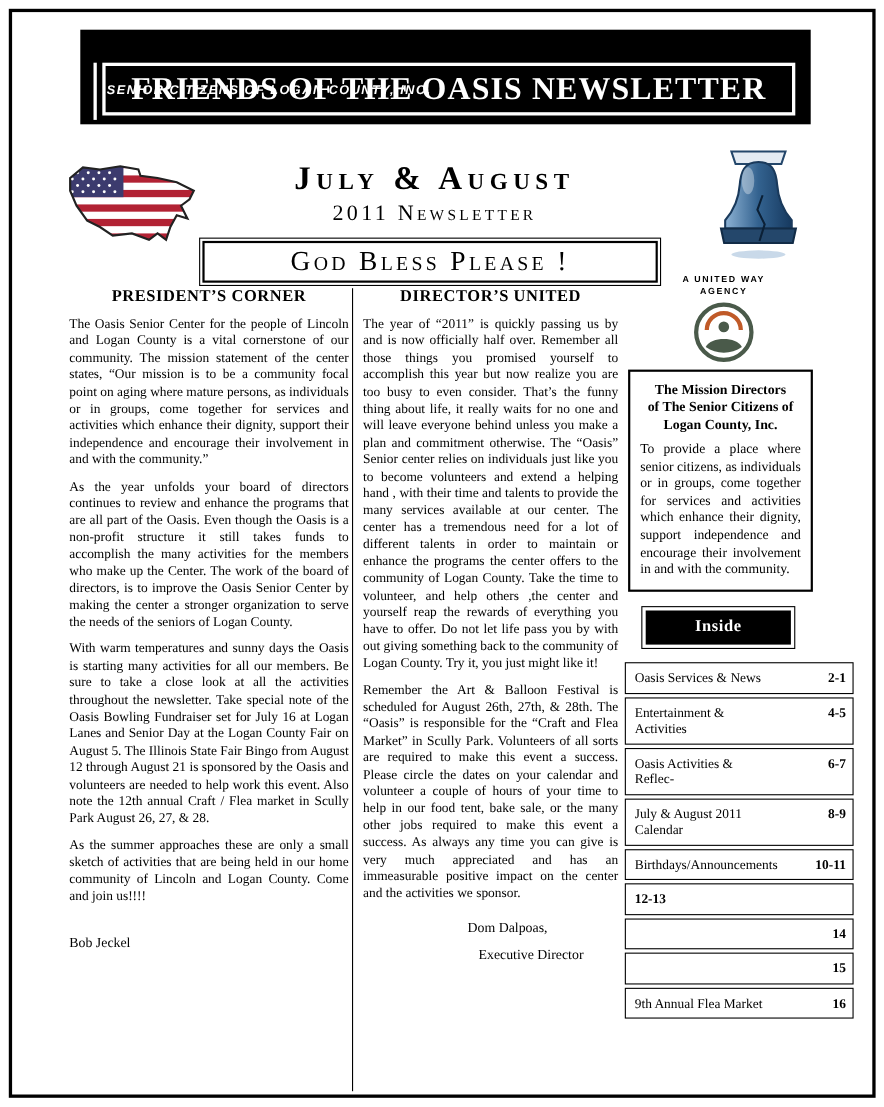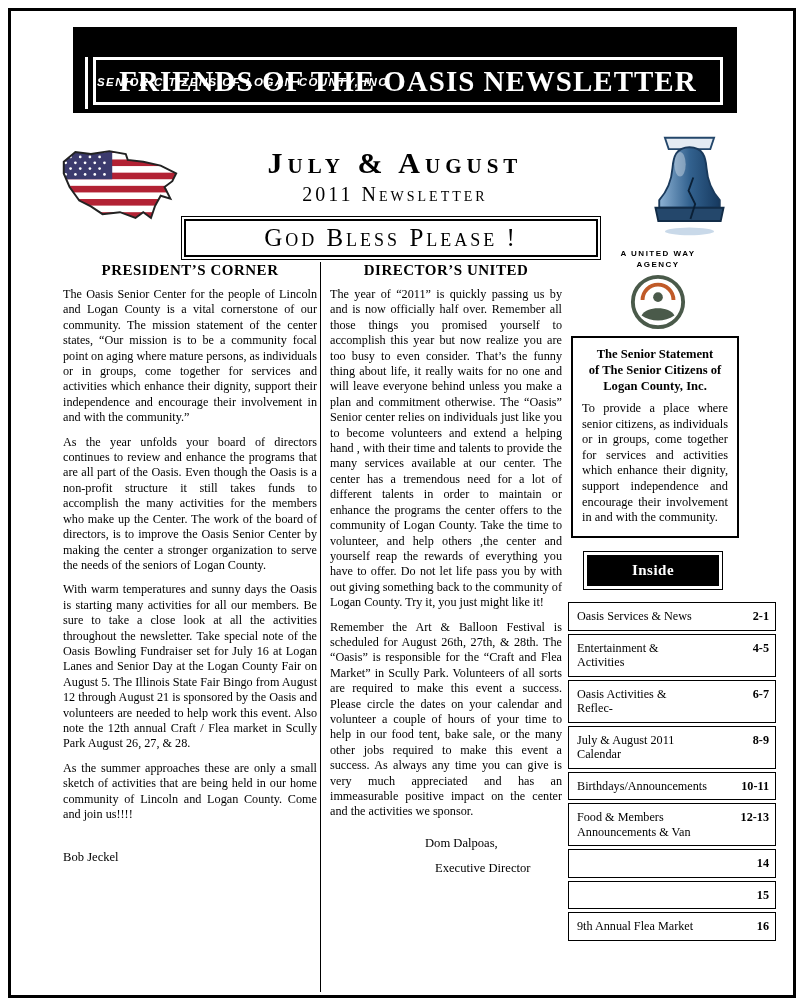--- a/index.html
+++ b/index.html
@@ -182,21 +182,21 @@
     <p class="body-p">The year of  “2011” is quickly passing us by and is now officially half over. Remember all those things you promised yourself  to accomplish this year but now realize you are too busy to even consider. That’s the funny thing about life, it really waits for no one and will leave everyone behind unless you make a plan and commitment otherwise. The “Oasis” Senior center relies on individuals just like you to become volunteers and extend a helping hand , with their time and talents to provide the many services available at our center. The center has a tremendous need for a lot of different talents in order to maintain or enhance the programs the center offers to the community of Logan County.  Take the time to volunteer, and help others ,the center and yourself  reap the rewards of everything you have to offer. Do not let life pass you by with out giving   something back to the community of Logan County. Try it, you just might like it!</p>
     <p class="body-p">Remember the Art &amp; Balloon Festival is scheduled for August 26th, 27th, &amp; 28th. The “Oasis” is responsible for the “Craft and Flea Market” in Scully Park. Volunteers of all sorts are required to make this event a success. Please circle the dates on your calendar and volunteer a couple of hours of your time to help in our food tent, bake sale, or the many other jobs required to make this event a success. As always any time you can give is very much appreciated and has an immeasurable  positive impact on the center and the activities we sponsor.</p>
     <div class="dir-sig">
       <div class="sig-name">Dom Dalpoas,</div>
       <div class="sig-title">Executive Director</div>
     </div>
   </div>
 
   <div class="mission-box">
     <div class="mission-head">
-      <div>The Senior Statement</div>
+      <div>The Mission Directors</div>
       <div>of  The Senior Citizens of</div>
       <div>Logan County, Inc.</div>
     </div>
     <div class="mission-body">To provide a place where senior citizens, as individuals or in groups, come together for services and activities which enhance their dignity, support independence and encourage their involvement in and with the community.</div>
   </div>
 
   <div class="inside-box">
     <div class="inside-fill">Inside</div>
   </div>
 
@@ -215,21 +215,20 @@
     </div>
     <div class="toc-row">
       <span class="toc-label">July &amp; August  2011 Calendar</span>
       <span class="toc-pages">8-9</span>
     </div>
     <div class="toc-row">
       <span class="toc-label">Birthdays/Announcements</span>
       <span class="toc-pages">10-11</span>
     </div>
     <div class="toc-row">
-      <span class="toc-label">Food &amp; Members Announcements &amp; Van</span>
       <span class="toc-pages">12-13</span>
     </div>
     <div class="toc-row">
       <span class="toc-label"></span>
       <span class="toc-pages">14</span>
     </div>
     <div class="toc-row">
       <span class="toc-label"></span>
       <span class="toc-pages">15</span>
     </div>

